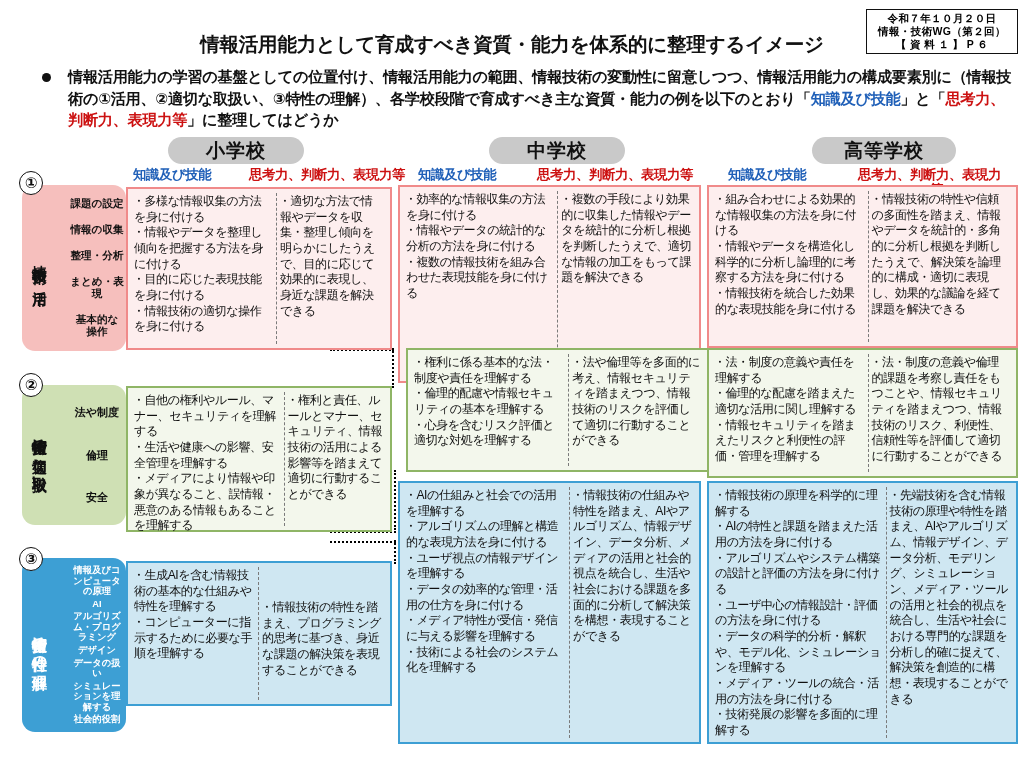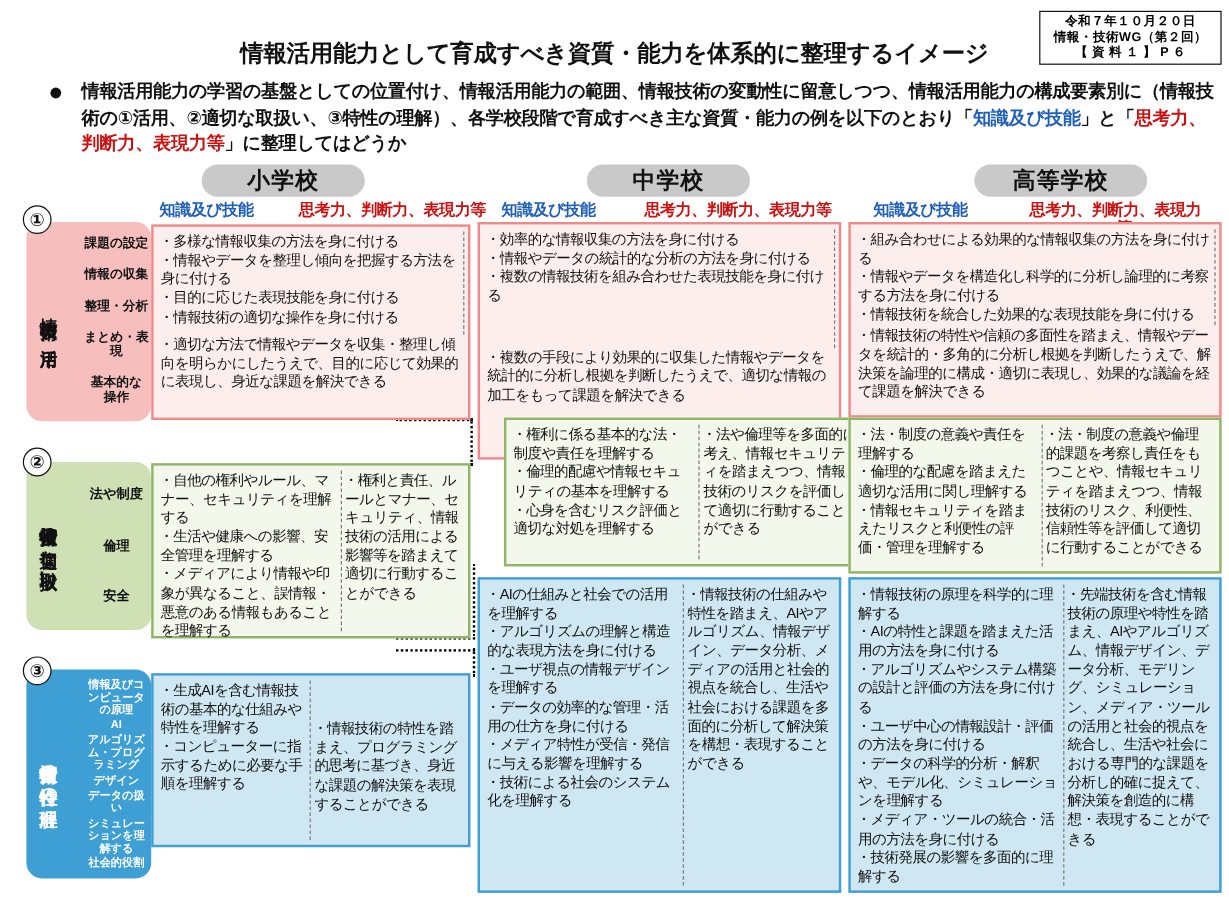--- a/index.html
+++ b/index.html
@@ -189,37 +189,37 @@
     line-height: 1.295;
     color: #111;
     letter-spacing: -0.45px;
     padding: 1px 4px 1px 3px;
     word-break: break-all;
   }
   .box .half.left { border-right: 1.4px dashed #7a7a7a; }
   .box .half p { margin: 0; text-indent: -0.1em; }
 
   
-  .r1 { background: #fdeeee; border: 2.2px solid #f08a8a; flex-direction: column; }
+  .r1 { background: #fdeeee; border: 2.2px solid #f08a8a; }
   #b1a { left: 126px; top: 187px; width: 266px; height: 163px; }
   #b1a .half.left  { flex: 0 0 57%; }
   #b1a .half.right { flex: 0 0 43%; }
   #b1b { left: 398px; top: 185px; width: 303px; height: 198px; }
   #b1b .half.left  { flex: 0 0 53%; }
   #b1b .half.right { flex: 0 0 47%; }
   #b1c { left: 707px; top: 185px; width: 311px; height: 163px; }
   #b1c .half.left  { flex: 0 0 52%; }
   #b1c .half.right { flex: 0 0 48%; }
 
   
   .r2 { background: #f3f7ec; border: 2.2px solid #8fb566; }
   #b2a { left: 126px; top: 386px; width: 266px; height: 146px; }
   #b2a .half.left  { flex: 0 0 60%; }
   #b2a .half.right { flex: 0 0 40%; }
-  #b2b { left: 420px; top: 348px; width: 303px; height: 124px; }
+  #b2b { left: 406px; top: 348px; width: 303px; height: 124px; }
   #b2b .half.left  { flex: 0 0 54%; }
   #b2b .half.right { flex: 0 0 46%; }
   #b2c { left: 707px; top: 348px; width: 311px; height: 130px; }
   #b2c .half.left  { flex: 0 0 52%; }
   #b2c .half.right { flex: 0 0 48%; }
 
   
   .r3 { background: #cfe7f2; border: 2.2px solid #3d9fd4; }
   #b3a { left: 126px; top: 561px; width: 266px; height: 145px; }
   #b3a .half.left  { flex: 0 0 50%; }

